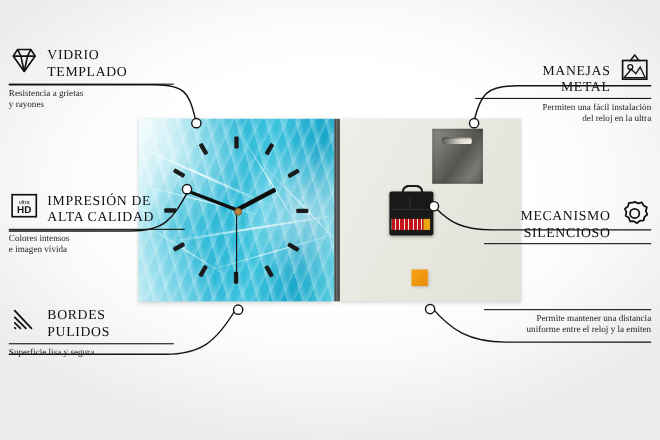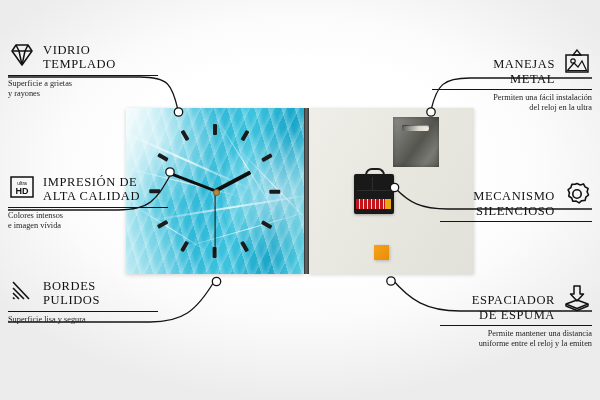--- a/index.html
+++ b/index.html
@@ -187,21 +187,21 @@
             <path d="M4,9 L24,9"></path>
               <path d="M8,3 L11,9 L14,23"></path>
               <path d="M20,3 L17,9 L14,23"></path>
           </g>
         </svg>
       </span>
       <span class="feat-title">VIDRIO
 TEMPLADO</span>
     </div>
     <div class="feat-rule"></div>
-    <div class="feat-desc">Superficie a grietas
+    <div class="feat-desc">Resistencia a grietas
 y rayones</div>
   </div>
 
   <div class="feature left" style="left:8px;top:278px;width:150px;">
     <div class="feat-head">
       <span class="ico">
         <svg width="28" height="26" viewBox="0 0 28 26">
           <g stroke="#111" stroke-width="1.6" fill="none">
             <path d="M5,4 L21,21"></path>
               <path d="M5,10 L16,21"></path>
@@ -260,29 +260,18 @@
         <svg width="30" height="28" viewBox="0 0 30 28">
           <path d="M15,3.5 l3.3,1.4 3.2,-1.0 1.6,3.0 3.0,1.6 -1.0,3.2 1.4,3.3 -2.6,2.1 -0.8,3.3 -3.4,0.3 -2.6,2.2 -2.9,-1.8 -3.4,0.1 -1.1,-3.2 -2.9,-1.8 0.6,-3.3 -1.3,-3.2 2.7,-2.0 1.0,-3.3 3.4,-0.1 Z" fill="none" stroke="#111" stroke-width="1.6" stroke-linejoin="round"></path>
           <circle cx="15" cy="14" r="4.2" fill="none" stroke="#111" stroke-width="1.6"></circle>
         </svg>
       </span>
     </div>
     <div class="feat-rule"></div>
   </div>
 
   <div class="feature right" style="left:440px;top:278px;width:152px;">
-    <div class="feat-head">
-      <span class="feat-title">ESPACIADOR
-DE ESPUMA</span>
-      <span class="ico">
-        <svg width="30" height="28" viewBox="0 0 30 28">
-          <path d="M12,2 L12,10 L8.5,10 L15,17 L21.5,10 L18,10 L18,2 Z" fill="none" stroke="#111" stroke-width="1.5" stroke-linejoin="round"></path>
-          <path d="M15,16 L26,20 L15,24.5 L4,20 Z" fill="none" stroke="#111" stroke-width="1.4" stroke-linejoin="round"></path>
-          <path d="M4,20 L4,22 L15,26.5 L26,22 L26,20" fill="none" stroke="#111" stroke-width="1.4" stroke-linejoin="round"></path>
-        </svg>
-      </span>
-    </div>
     <div class="feat-rule"></div>
     <div class="feat-desc">Permite mantener una distancia
 uniforme entre el reloj y la emiten</div>
   </div>
 
 </div>
 
 </body></html>

